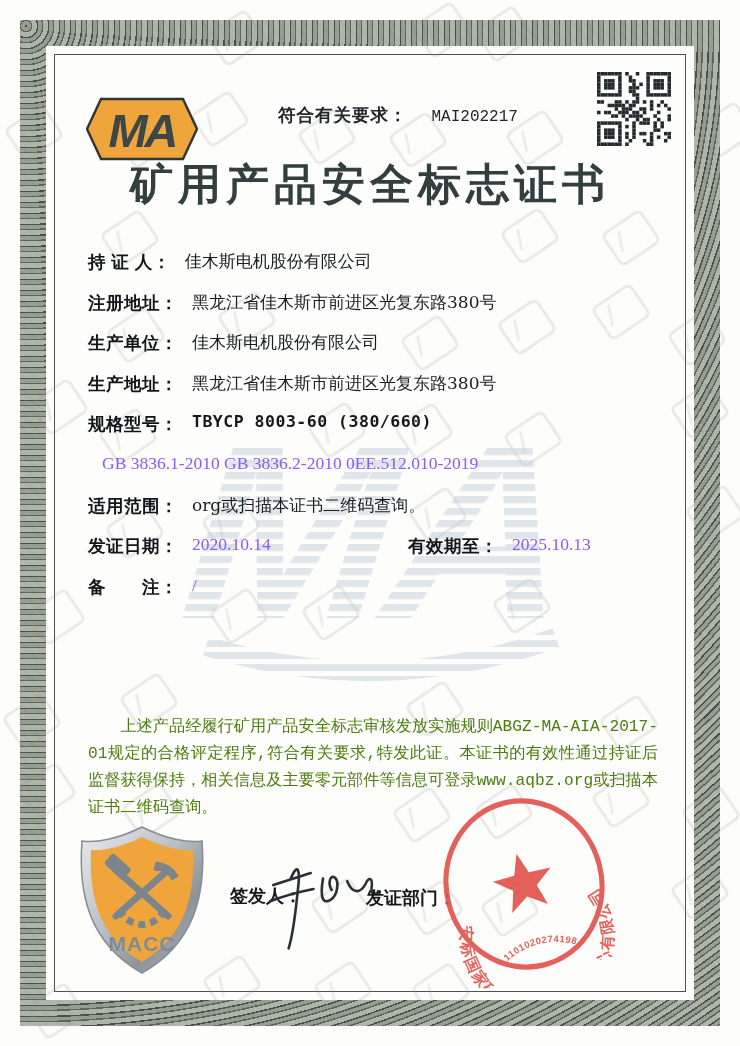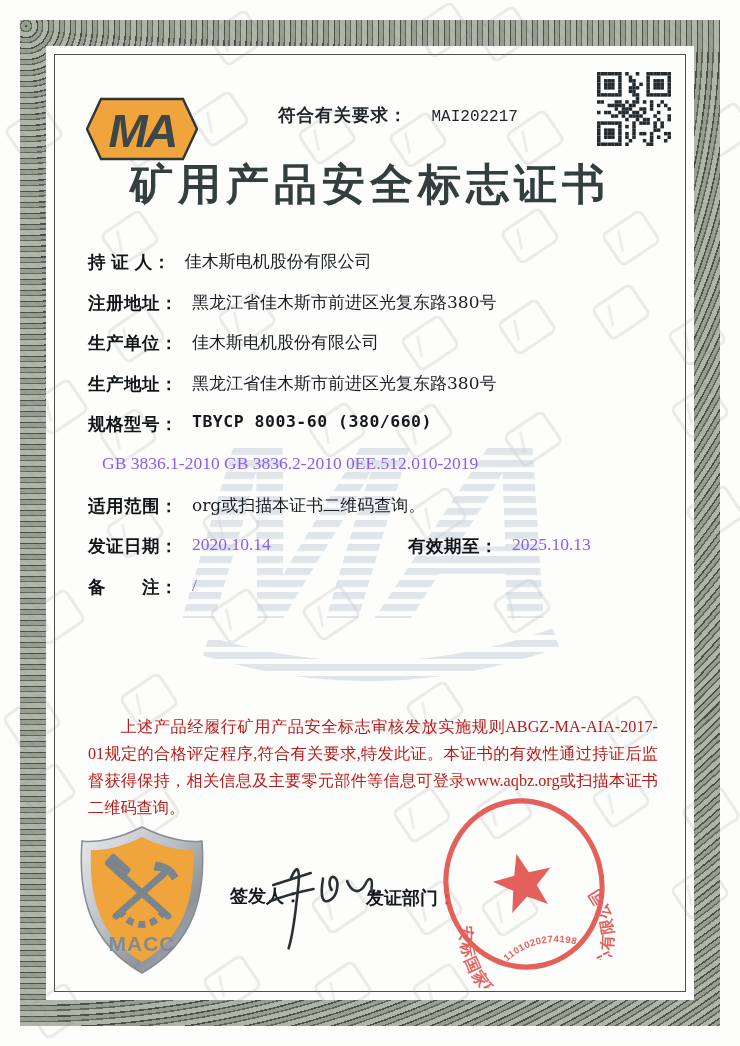--- a/index.html
+++ b/index.html
@@ -32,22 +32,22 @@
   .rows{position:absolute;left:88px;right:80px;top:250px;}
   .frow{height:40.6px;display:flex;align-items:flex-start;position:relative;}
   .lbl{font-weight:bold;font-size:17.5px;color:#111518;white-space:nowrap;letter-spacing:.5px;}
   .val{margin-left:14px;font-size:17px;white-space:nowrap;}
   .kai{font-family:"DejaVu Serif",serif;color:#1a1e22;}
   .latin{font-family:"Liberation Serif",serif;font-size:17.5px;color:#8b5cf6;}
   .latin-bold{font-family:"DejaVu Sans Mono",monospace;font-weight:bold;font-size:16.5px;letter-spacing:.5px;color:#14181c;}
   .pair2{position:absolute;left:320px;top:0;display:flex;}
   
   .statement{position:absolute;left:88px;right:82px;top:698px;
-    font-family:Liberation Serif, serif;font-size:16.2px;line-height:27px;
-    text-align:justify;text-indent:2em;color:#b91c1c;}
+    font-family:Liberation Mono, monospace;font-size:16.2px;line-height:27px;
+    text-align:justify;text-indent:2em;color:#4d7c0f;}
   
   .shield{position:absolute;left:76px;top:824px;}
   .signer{position:absolute;left:230px;top:884px;font-weight:bold;font-size:18px;color:#14181c;}
   .sig{position:absolute;left:262px;top:838px;transform:rotate(-3deg);}
   .dept{position:absolute;left:366px;top:886px;font-weight:bold;font-size:18px;color:#14181c;}
   .seal{position:absolute;left:434px;top:792px;transform:rotate(-14deg);opacity:.92;}
 </style>
 </head>
 <body>
 

